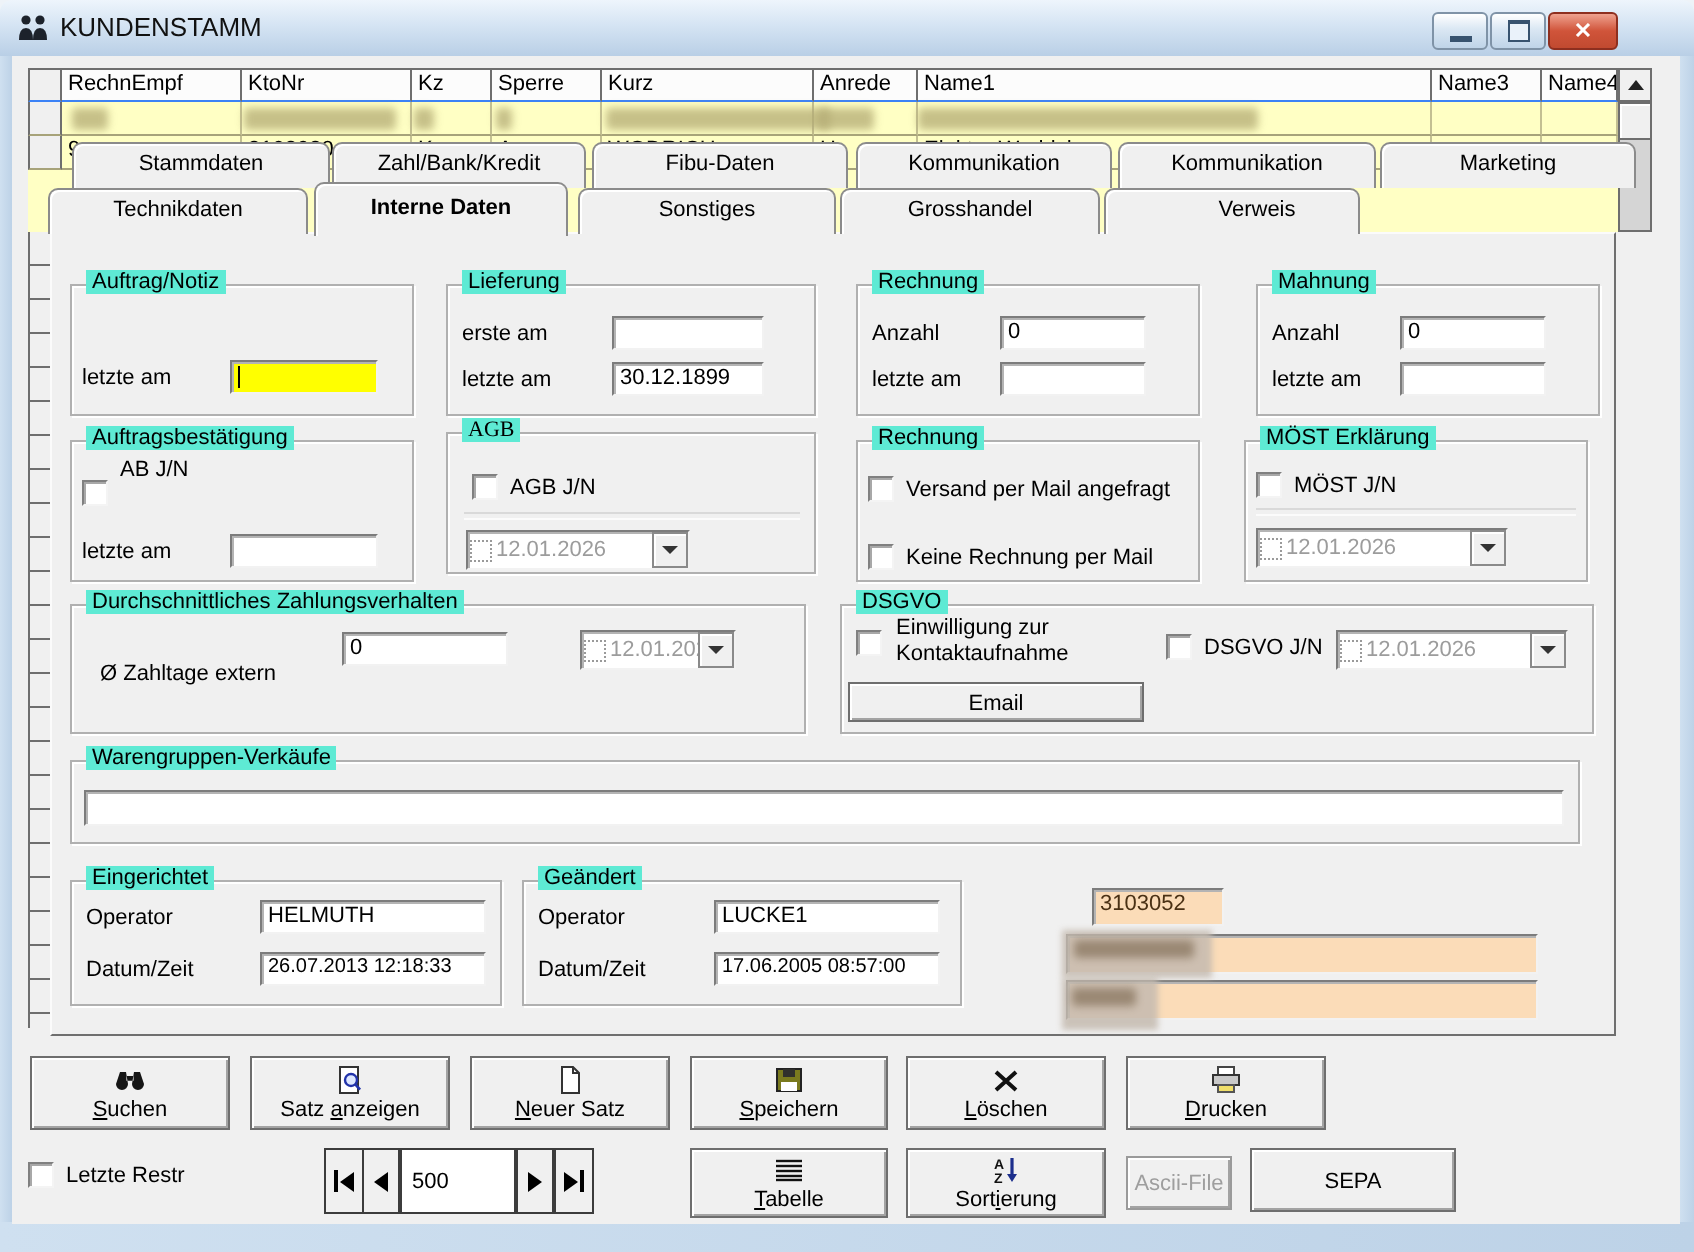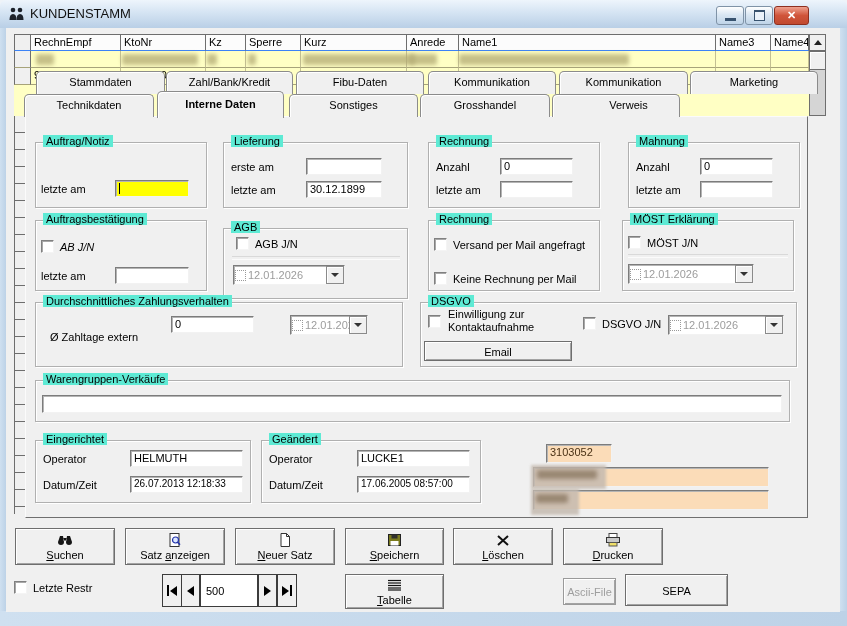--- a/index.html
+++ b/index.html
@@ -181,25 +181,25 @@
     </div>
   <div class="lab" style="left:636px;top:161px;">Anzahl</div>
   <div class="field" style="left:700px;top:158px;width:73px;height:17px;">0</div>
   <div class="lab" style="left:636px;top:184px;">letzte am</div>
   <div class="field" style="left:700px;top:181px;width:73px;height:17px;"></div>
 
   <div class="gb" style="left:35px;top:220px;width:172px;height:71px;">
       <span class="lbl">Auftragsbestätigung</span>
     </div>
   <div class="cb" style="left:41px;top:240px;"></div>
-  <div class="lab" style="left:60px;top:241px;font-style:italic;">AB J/N</div>
+  <div class="lab" style="left:60px;top:229px;">AB J/N</div>
   <div class="lab" style="left:41px;top:270px;">letzte am</div>
   <div class="field" style="left:115px;top:267px;width:74px;height:17px;"></div>
 
-  <div class="gb" style="left:223px;top:228px;width:185px;height:71px;">
+  <div class="gb" style="left:223px;top:216px;width:185px;height:71px;font-family:Liberation Serif, serif;">
       <span class="lbl">AGB</span>
     </div>
   <div class="cb" style="left:236px;top:237px;"></div>
   <div class="lab" style="left:255px;top:238px;">AGB J/N</div>
   <div class="sep" style="left:232px;top:256px;width:168px;"></div>
   <div class="dtp" style="left:233px;top:265px;width:112px;height:20px;">
     <div class="dots"></div>
     <div class="dtxt">12.01.2026</div>
     <div class="dd">
         <div class="tri-down"></div>
@@ -371,20 +371,31 @@
             <line x1="1" y1="1.5" x2="14" y2="1.5"></line>
             <line x1="1" y1="4" x2="14" y2="4"></line>
             <line x1="1" y1="6.5" x2="14" y2="6.5"></line>
             <line x1="1" y1="9" x2="14" y2="9"></line>
             <line x1="1" y1="11" x2="14" y2="11"></line>
           </g>
         </svg>
       </div>
     <span class="blab"><span></span><span class="ul">T</span><span>abelle</span></span>
   </div>
+  <div class="btn3d" style="left:453px;top:574px;width:100px;height:35px;">
+    <div class="icon16">
+        <svg width="16" height="14" viewBox="0 0 16 14">
+          <text x="2" y="6.5" font-size="7" font-family="Liberation Sans, sans-serif" font-weight="bold" fill="#111">A</text>
+          <text x="2" y="13.5" font-size="7" font-family="Liberation Sans, sans-serif" font-weight="bold" fill="#111">Z</text>
+          <line x1="11" y1="1" x2="11" y2="10" stroke="#1c2e8c" stroke-width="1.6"></line>
+          <path d="M8.5,9 L13.5,9 L11,13 Z" fill="#1c2e8c"></path>
+        </svg>
+      </div>
+    <span class="blab"><span>Sort</span><span class="ul">i</span><span>erung</span></span>
+  </div>
   <div class="btn3d disabled" style="left:563px;top:578px;width:53px;height:27px;">
       <span class="blab">Ascii-File</span>
     </div>
   <div class="btn3d" style="left:625px;top:574px;width:103px;height:32px;">
       <span class="blab">SEPA</span>
     </div>
 
 </div>
 
 </body></html>

